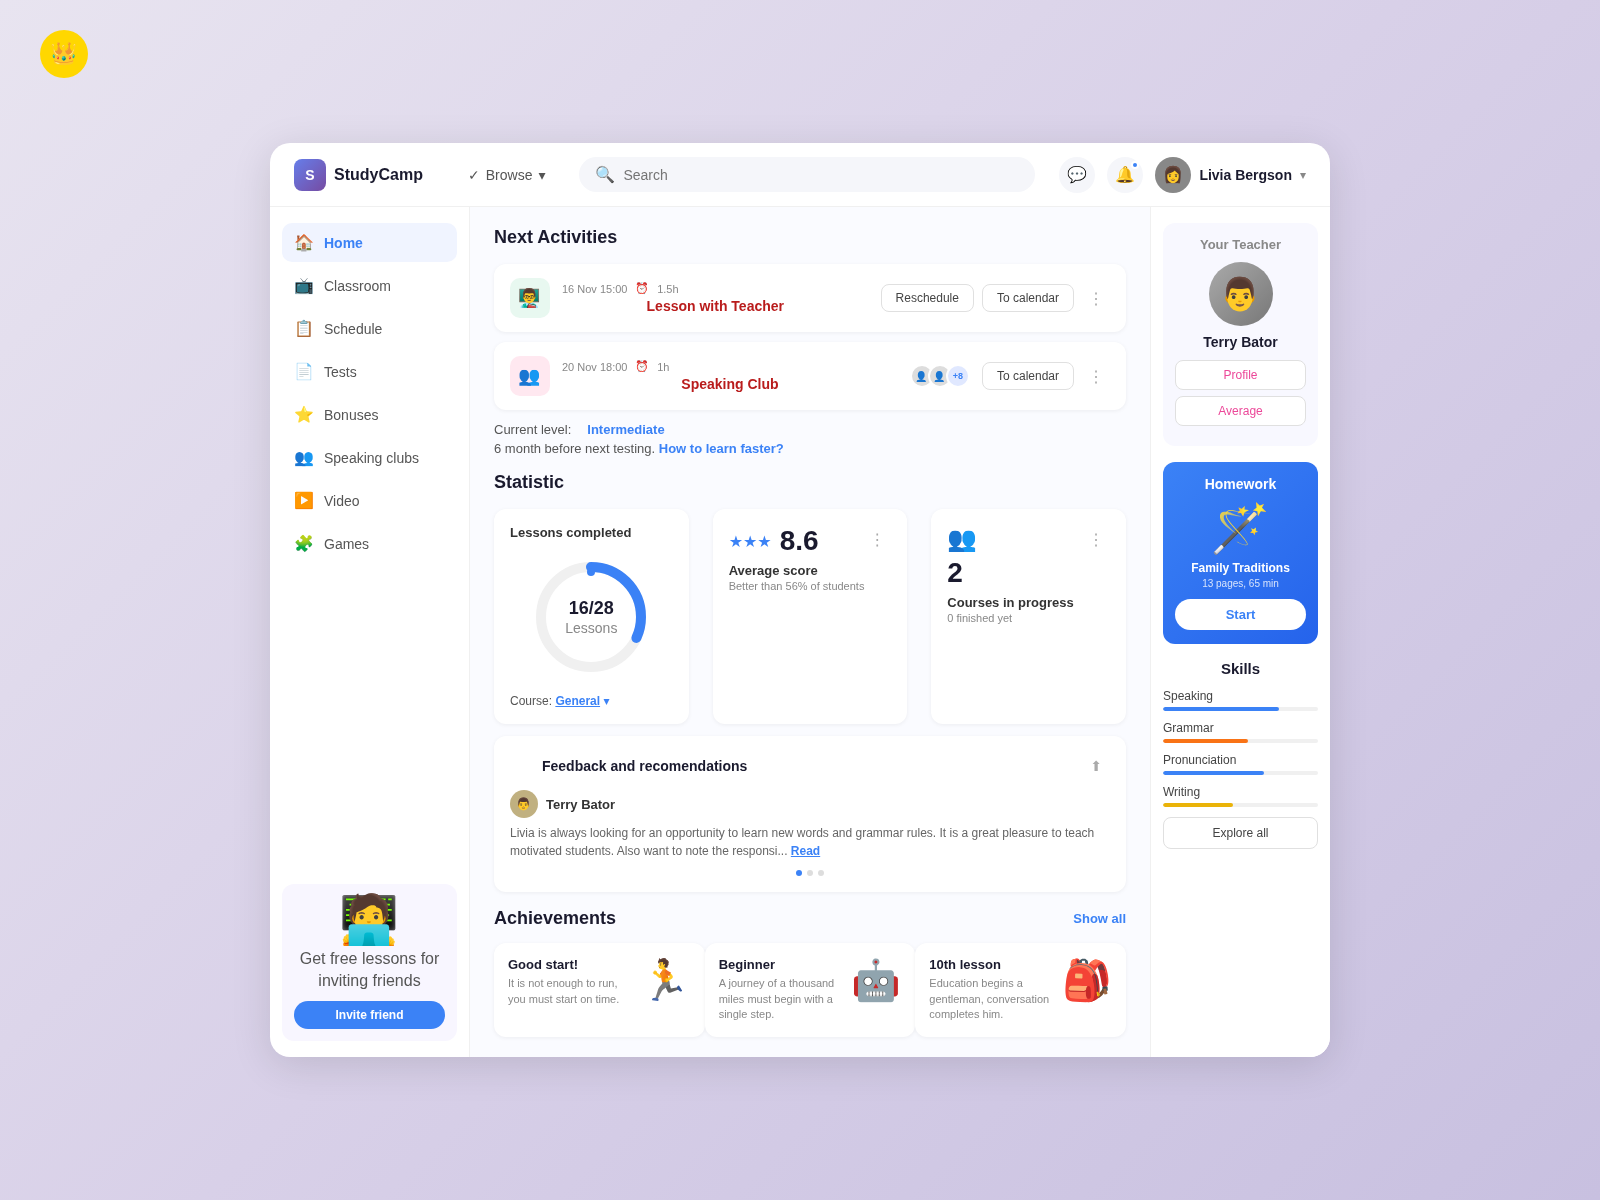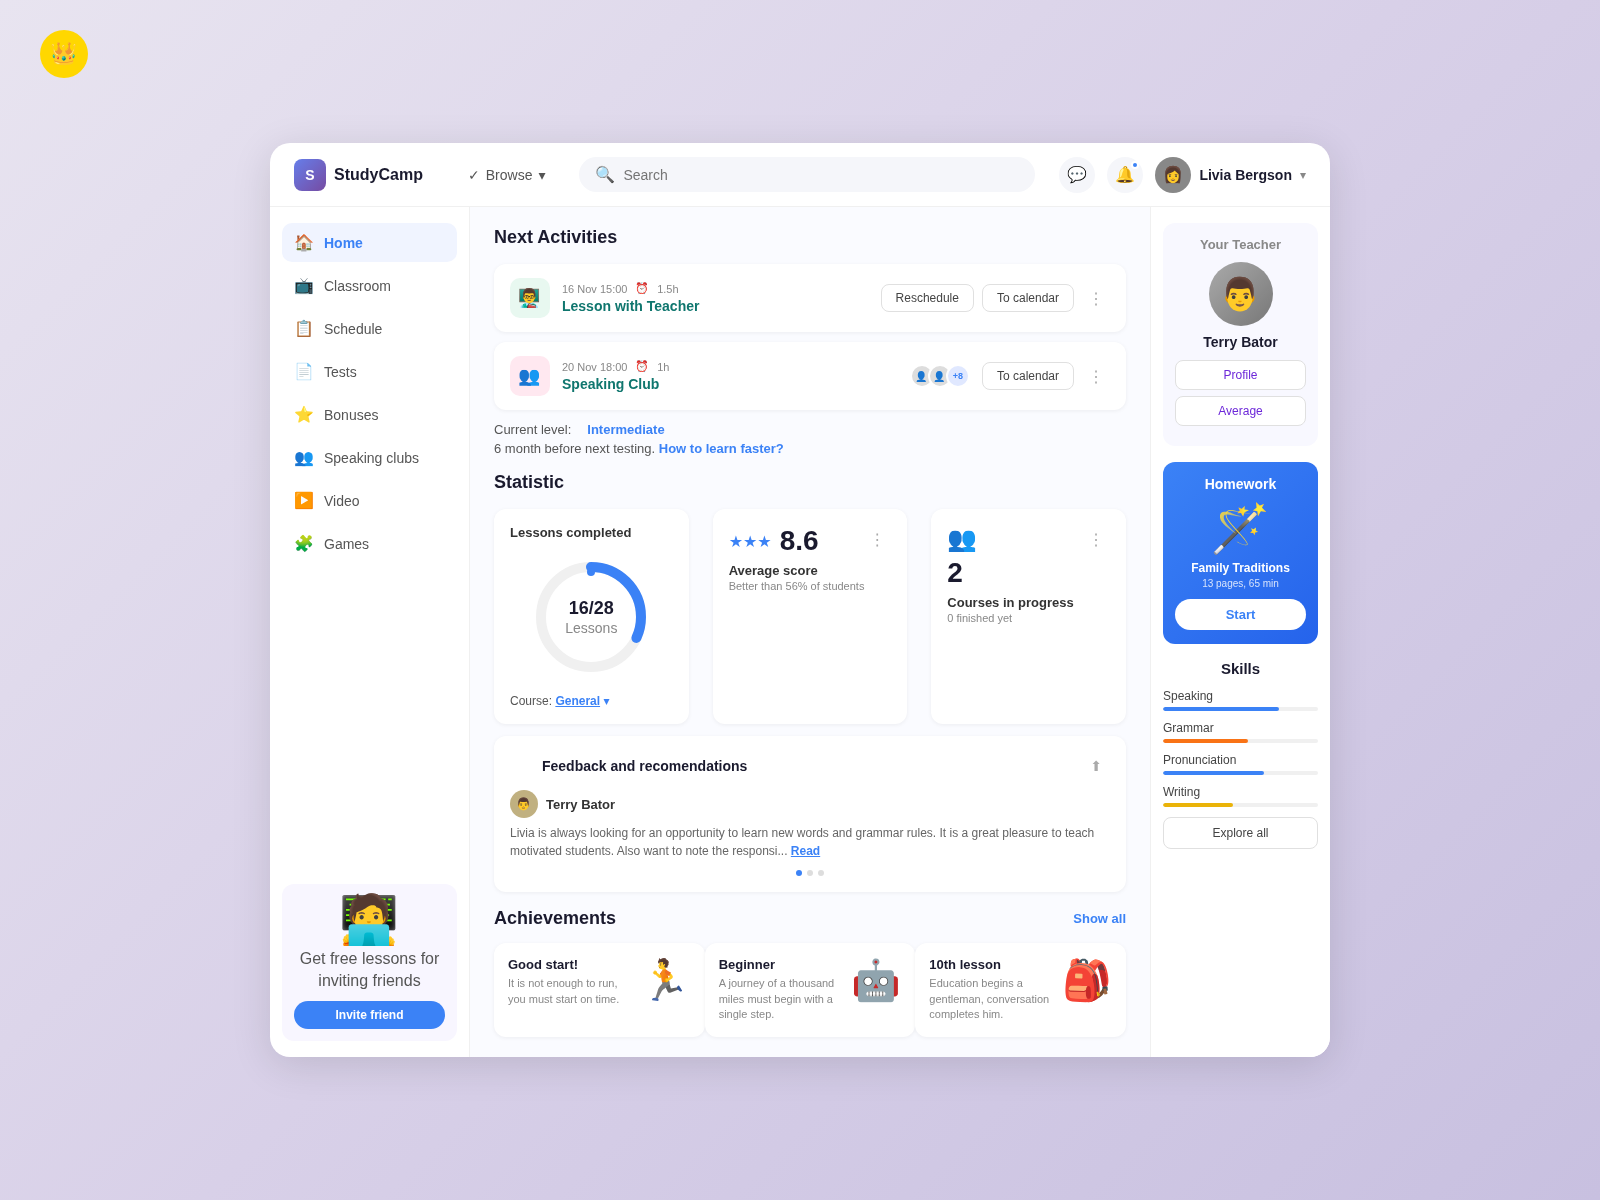--- a/index.html
+++ b/index.html
@@ -267,21 +267,22 @@
       font-size: 11px;
       color: #888;
       margin-bottom: 3px;
       display: flex;
       align-items: center;
       gap: 8px;
     }
     .activity-title {
       font-size: 14px;
       font-weight: 600;
-      color: #0f766e;
+      color: #b91c1c;
+      text-align: center;
     }
     .activity-actions {
       display: flex;
       align-items: center;
       gap: 8px;
     }
     .action-btn {
       padding: 6px 14px;
       border-radius: 8px;
       border: 1px solid #e0e0e0;
@@ -606,21 +607,21 @@
       margin-bottom: 10px;
     }
     .teacher-btn {
       display: block;
       width: 100%;
       padding: 7px;
       border-radius: 8px;
       border: 1px solid #e0e0e0;
       background: #fff;
       font-size: 12px;
-      color: #6d28d9;
+      color: #ec4899;
       cursor: pointer;
       margin-bottom: 6px;
       font-weight: 500;
     }
     
     .homework-card {
       background: linear-gradient(135deg, #3b82f6, #2563eb);
       border-radius: 12px;
       padding: 14px 12px;
       text-align: center;

